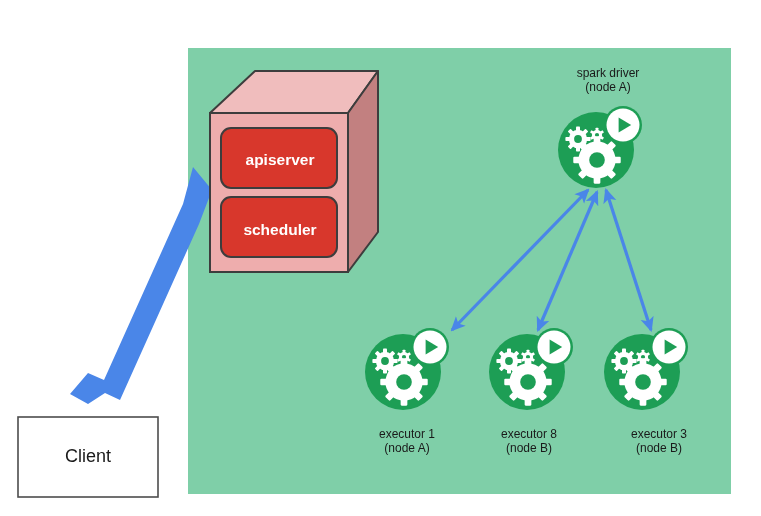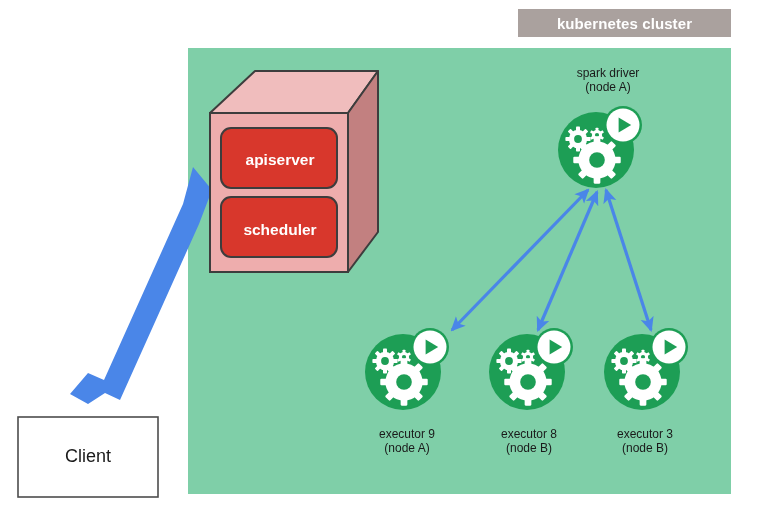--- a/index.html
+++ b/index.html
@@ -63,21 +63,21 @@
     position: absolute;
     text-align: center;
     font-size: 12px;
     color: #1a1a1a;
     font-family: "Liberation Sans", sans-serif;
     line-height: 1.2;
   }
   #driver-caption { left: 545px; top: 66px; width: 126px; }
   #exec1-caption  { left: 344px; top: 427px; width: 126px; }
   #exec2-caption  { left: 466px; top: 427px; width: 126px; }
-  #exec3-caption  { left: 582px; top: 427px; width: 126px; text-align: center; }
+  #exec3-caption  { left: 596px; top: 427px; width: 126px; text-align: center; }
   .cap-line2 { display: block; }
 
   
   #client-label {
     position: absolute;
     left: 18px;
     top: 446px;
     width: 140px;
     text-align: center;
     font-size: 18px;
@@ -213,35 +213,32 @@
     <g>
       <use href="#node-icon-full" transform="translate(487,330)"></use>
     </g>
     <g>
       <use href="#node-icon-full" transform="translate(602,330)"></use>
     </g>
 
     <rect x="18" y="417" width="140" height="80" fill="#ffffff" stroke="#4d4d4d" stroke-width="1.6"></rect>
   </svg>
 
-  <div id="cluster-title-chip">
-    <span class="chip-text">kubernetes cluster</span>
-  </div>
 
   <div class="cube-box-label" id="scheduler-label">scheduler</div>
 
   <div class="cube-box-label" id="apiserver-label">apiserver</div>
 
   <div class="node-caption" id="driver-caption">
     <span>spark driver</span>
     <span class="cap-line2">(node A)</span>
   </div>
 
   <div class="node-caption" id="exec1-caption">
-    <span>executor 9</span>
+    <span>executor 1</span>
     <span class="cap-line2">(node A)</span>
   </div>
 
   <div class="node-caption" id="exec2-caption">
     <span>executor 8</span>
     <span class="cap-line2">(node B)</span>
   </div>
 
   <div class="node-caption" id="exec3-caption">
     <span>executor 3</span>

